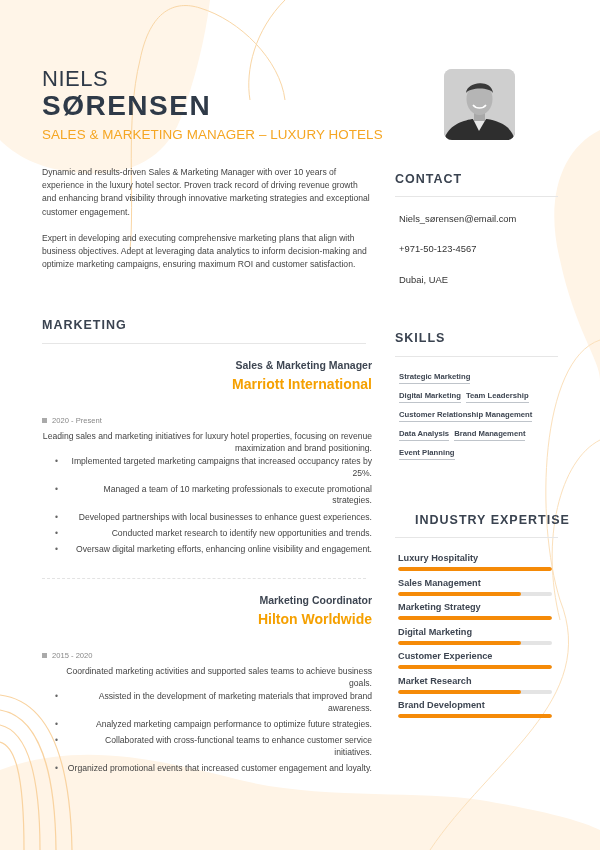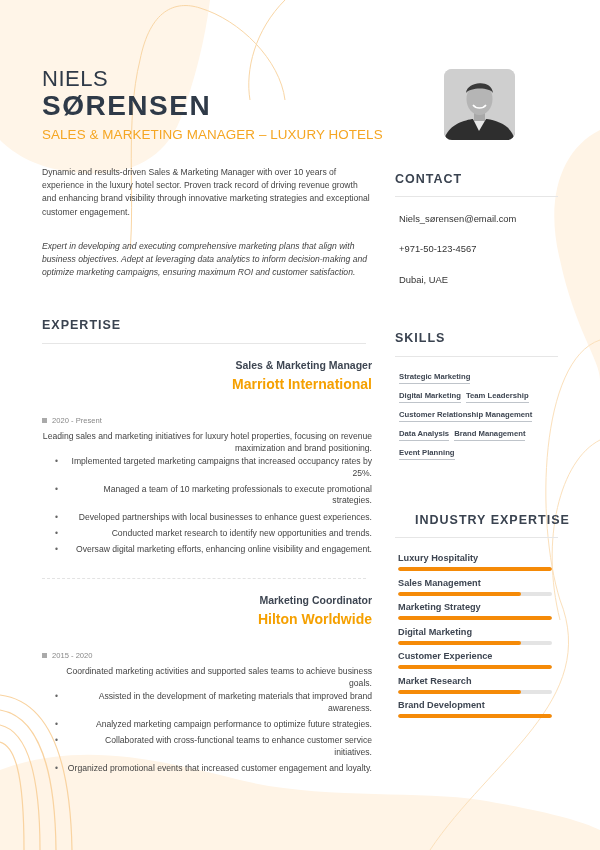--- a/index.html
+++ b/index.html
@@ -8,21 +8,21 @@
   .bg { position: absolute; left: 0; top: 0; width: 600px; height: 850px; z-index: 0; }
   .page { position: absolute; left: 0; top: 0; width: 600px; height: 700px; z-index: 1; }
 
   .first-name { position: absolute; left: 42px; top: 66px; font-size: 22px; letter-spacing: 0.5px; color: #2f3a48; font-weight: 400; }
   .last-name { position: absolute; left: 42px; top: 90px; font-size: 28px; font-weight: 700; letter-spacing: 1.5px; color: #2f3a48; }
   .job-title { position: absolute; left: 42px; top: 127px; font-size: 13.4px; color: #f5a623; letter-spacing: 0.1px; }
 
   .photo { position: absolute; left: 444px; top: 69px; width: 71px; height: 71px; border-radius: 8px; overflow: hidden; background: linear-gradient(180deg,#d8d8d8,#9a9a9a); }
 
   .summary { position: absolute; left: 42px; top: 166px; width: 330px; font-size: 8.6px; line-height: 13.2px; color: #444; }
-  .summary p + p { margin-top: 21px; font-style: italic; }
+  .summary p + p { margin-top: 13px; }
 
   .section-title { position: absolute; font-size: 12.5px; font-weight: 700; letter-spacing: 1px; color: #3a4350; }
   .rule { position: absolute; height: 1px; background: #e6e6e6; }
 
   .exp { position: absolute; left: 42px; width: 330px; text-align: right; }
   .exp .role { font-size: 10.5px; font-weight: 700; color: #3e4652; }
   .exp .company { font-size: 14px; font-weight: 700; color: #f5a000; margin-top: 5px; }
   .exp .dates { font-size: 7.6px; color: #888; margin-top: 24px; display: flex; align-items: center; }
   .exp .dates .cal { display: inline-block; width: 5px; height: 5px; background: #aaa; margin-right: 5px; }
   .exp .desc { font-size: 8.6px; line-height: 11.6px; color: #444; margin-top: 6px; }
@@ -78,21 +78,21 @@
       <path d="M22 24 C23 12 48 10 49 24 C46 18 26 18 22 24 Z" fill="#3a3a3a"></path>
       <path d="M29 36 C32 40 39 40 42 36" fill="none" stroke="#ffffff" stroke-width="1.5"></path>
     </svg>
   </div>
 
   <div class="summary">
     <p>Dynamic and results-driven Sales &amp; Marketing Manager with over 10 years of experience in the luxury hotel sector. Proven track record of driving revenue growth and enhancing brand visibility through innovative marketing strategies and exceptional customer engagement.</p>
     <p>Expert in developing and executing comprehensive marketing plans that align with business objectives. Adept at leveraging data analytics to inform decision-making and optimize marketing campaigns, ensuring maximum ROI and customer satisfaction.</p>
   </div>
 
-  <div class="section-title" style="left:42px; top:318px;">EXPERTISE</div>
+  <div class="section-title" style="left:42px; top:318px;">MARKETING</div>
   <div class="rule" style="left:42px; top:343px; width:324px;"></div>
 
   <div class="exp" style="top:359px;">
     <div class="role">Sales &amp; Marketing Manager</div>
     <div class="company">Marriott International</div>
     <div class="dates">
       <span class="cal"></span>
       <span>2020 - Present</span>
     </div>
     <div class="desc">Leading sales and marketing initiatives for luxury hotel properties, focusing on revenue maximization and brand positioning.</div>

